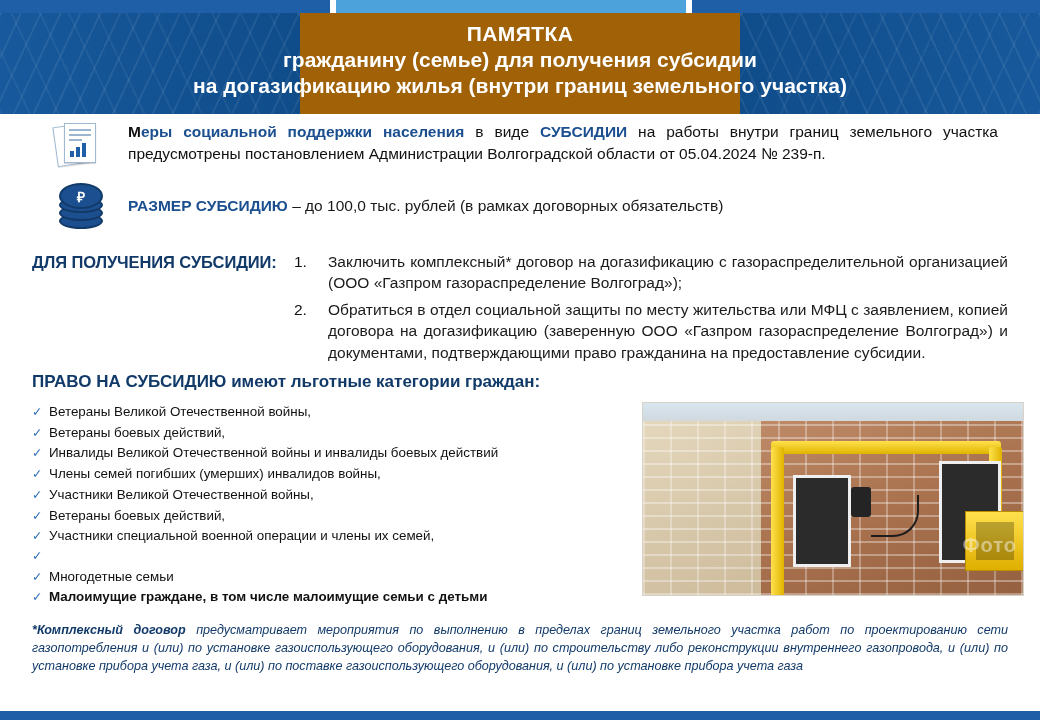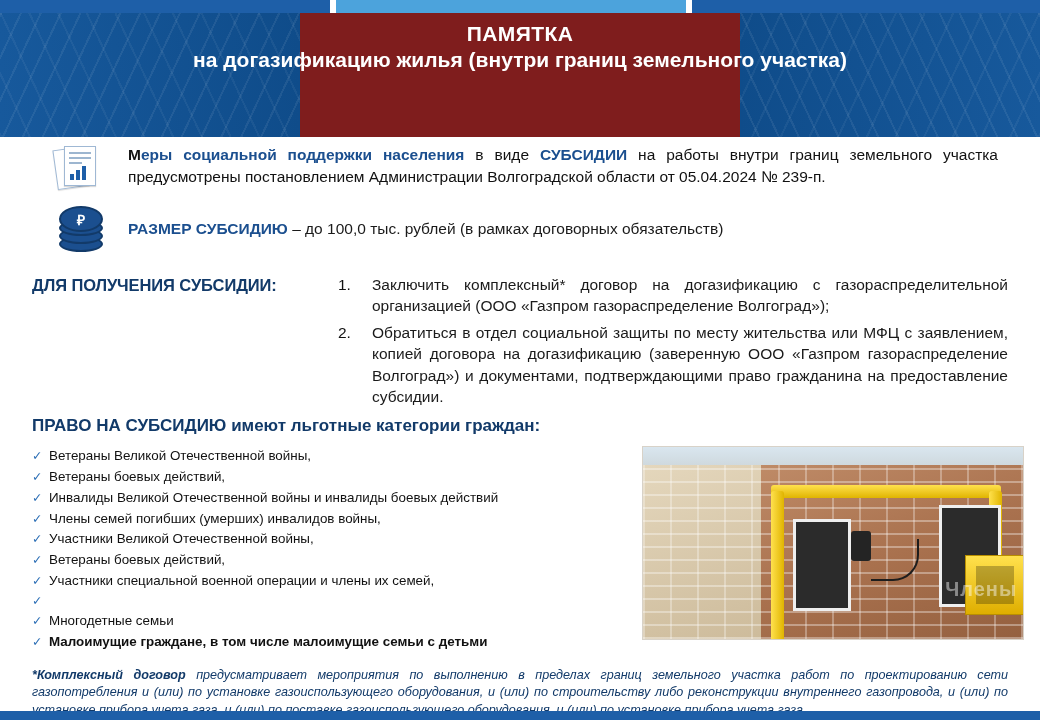--- a/index.html
+++ b/index.html
@@ -25,22 +25,22 @@
   .topbars .seg { height: 100%; }
   .seg-a { flex: 0 0 330px; background: #1e5fa8; }
   .seg-gap { flex: 0 0 6px; background: #ffffff; }
   .seg-b { flex: 0 0 350px; background: #4ca3dc; }
   .seg-c { flex: 0 0 6px; background: #ffffff; }
   .seg-d { flex: 1 1 auto; background: #1e5fa8; }
 
   
   .banner {
     position: relative;
-    height: 124px;
-    background: #7f1d1d;
+    height: 101px;
+    background: #a16207;
     overflow: hidden;
   }
   .banner::before {
     
     content: "";
     position: absolute;
     left: 0; top: 0; bottom: 0;
     width: 300px;
     background:
       repeating-linear-gradient(115deg, rgba(255,255,255,0.07) 0 2px, rgba(255,255,255,0) 2px 18px),
@@ -185,21 +185,20 @@
     display: flex;
     align-items: center;
     justify-content: center;
   }
 
   
   .row-steps {
     display: flex;
     margin-top: 22px;
     align-items: flex-start;
-    gap: 44px;
   }
   .steps-label {
     flex: 0 0 262px;
     font-size: 16.5px;
     font-weight: bold;
     color: #123a69;
     padding-top: 2px;
     letter-spacing: -0.1px;
   }
   .steps-list {
@@ -385,20 +384,21 @@
   <div class="seg seg-a"></div>
   <div class="seg seg-gap"></div>
   <div class="seg seg-b"></div>
   <div class="seg seg-c"></div>
   <div class="seg seg-d"></div>
 </div>
 
 <div class="banner">
   <div class="banner-inner">
     <div class="banner-line1">ПАМЯТКА</div>
+    <div class="banner-line2">гражданину (семье) для получения субсидии</div>
     <div class="banner-line3">на догазификацию жилья (внутри границ земельного участка)</div>
   </div>
 </div>
 
 <div class="content">
 
   <div class="row-measure">
     <div class="icon-col">
       <div class="doc-icon">
         <div class="sheet s1"></div>
@@ -502,21 +502,21 @@
         <div class="beige"></div>
         <div class="sky"></div>
         <div class="gaspipe-h"></div>
         <div class="gaspipe-v"></div>
         <div class="gaspipe-v2"></div>
         <div class="window w1"></div>
         <div class="window w2"></div>
         <div class="device"></div>
         <div class="wire"></div>
         <div class="meterbox"></div>
-        <div class="wmark">Члены</div>
+        <div class="wmark">Фото</div>
       </div>
     </div>
   </div>
 </div>
 
 <div class="footnote"><b>*Комплексный договор</b><span> предусматривает мероприятия по выполнению в пределах границ земельного участка работ по проектированию сети газопотребления и (или) по установке газоиспользующего оборудования, и (или) по строительству либо реконструкции внутреннего газопровода, и (или) по установке прибора учета газа, и (или) по поставке газоиспользующего оборудования, и (или) по установке прибора учета газа</span></div>
 
 <div class="bottombar"></div>
 
 </body></html>

